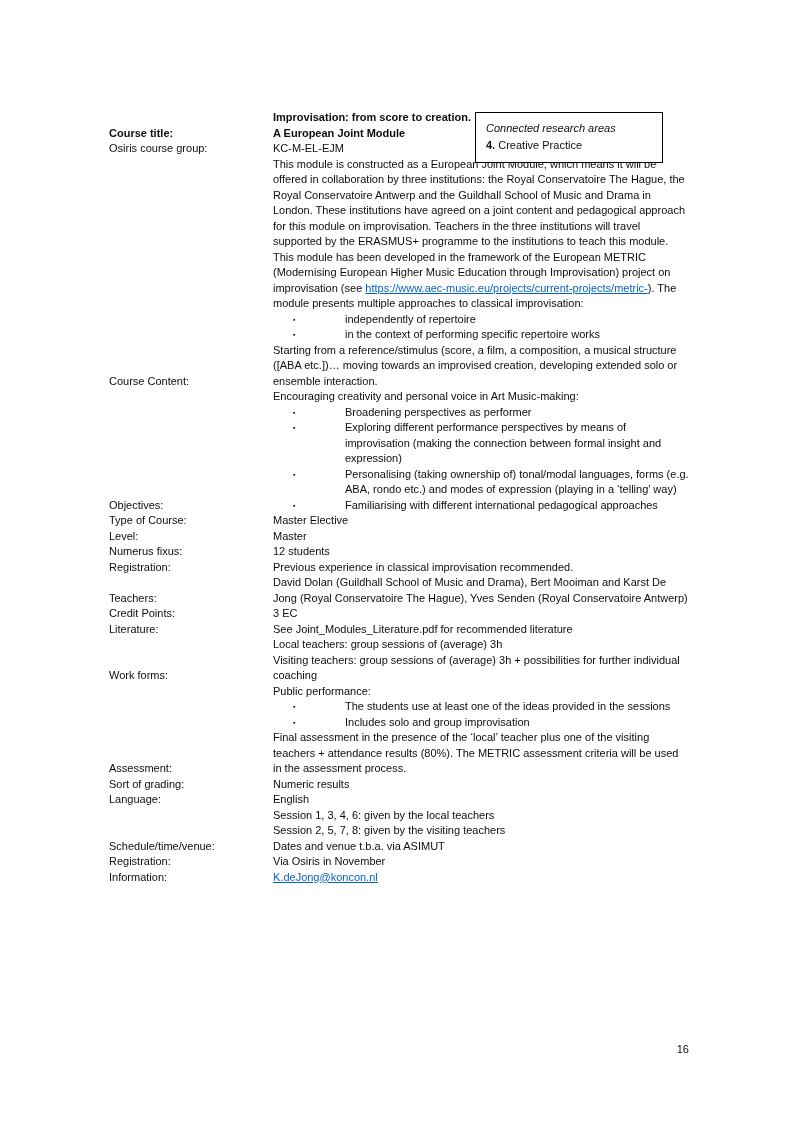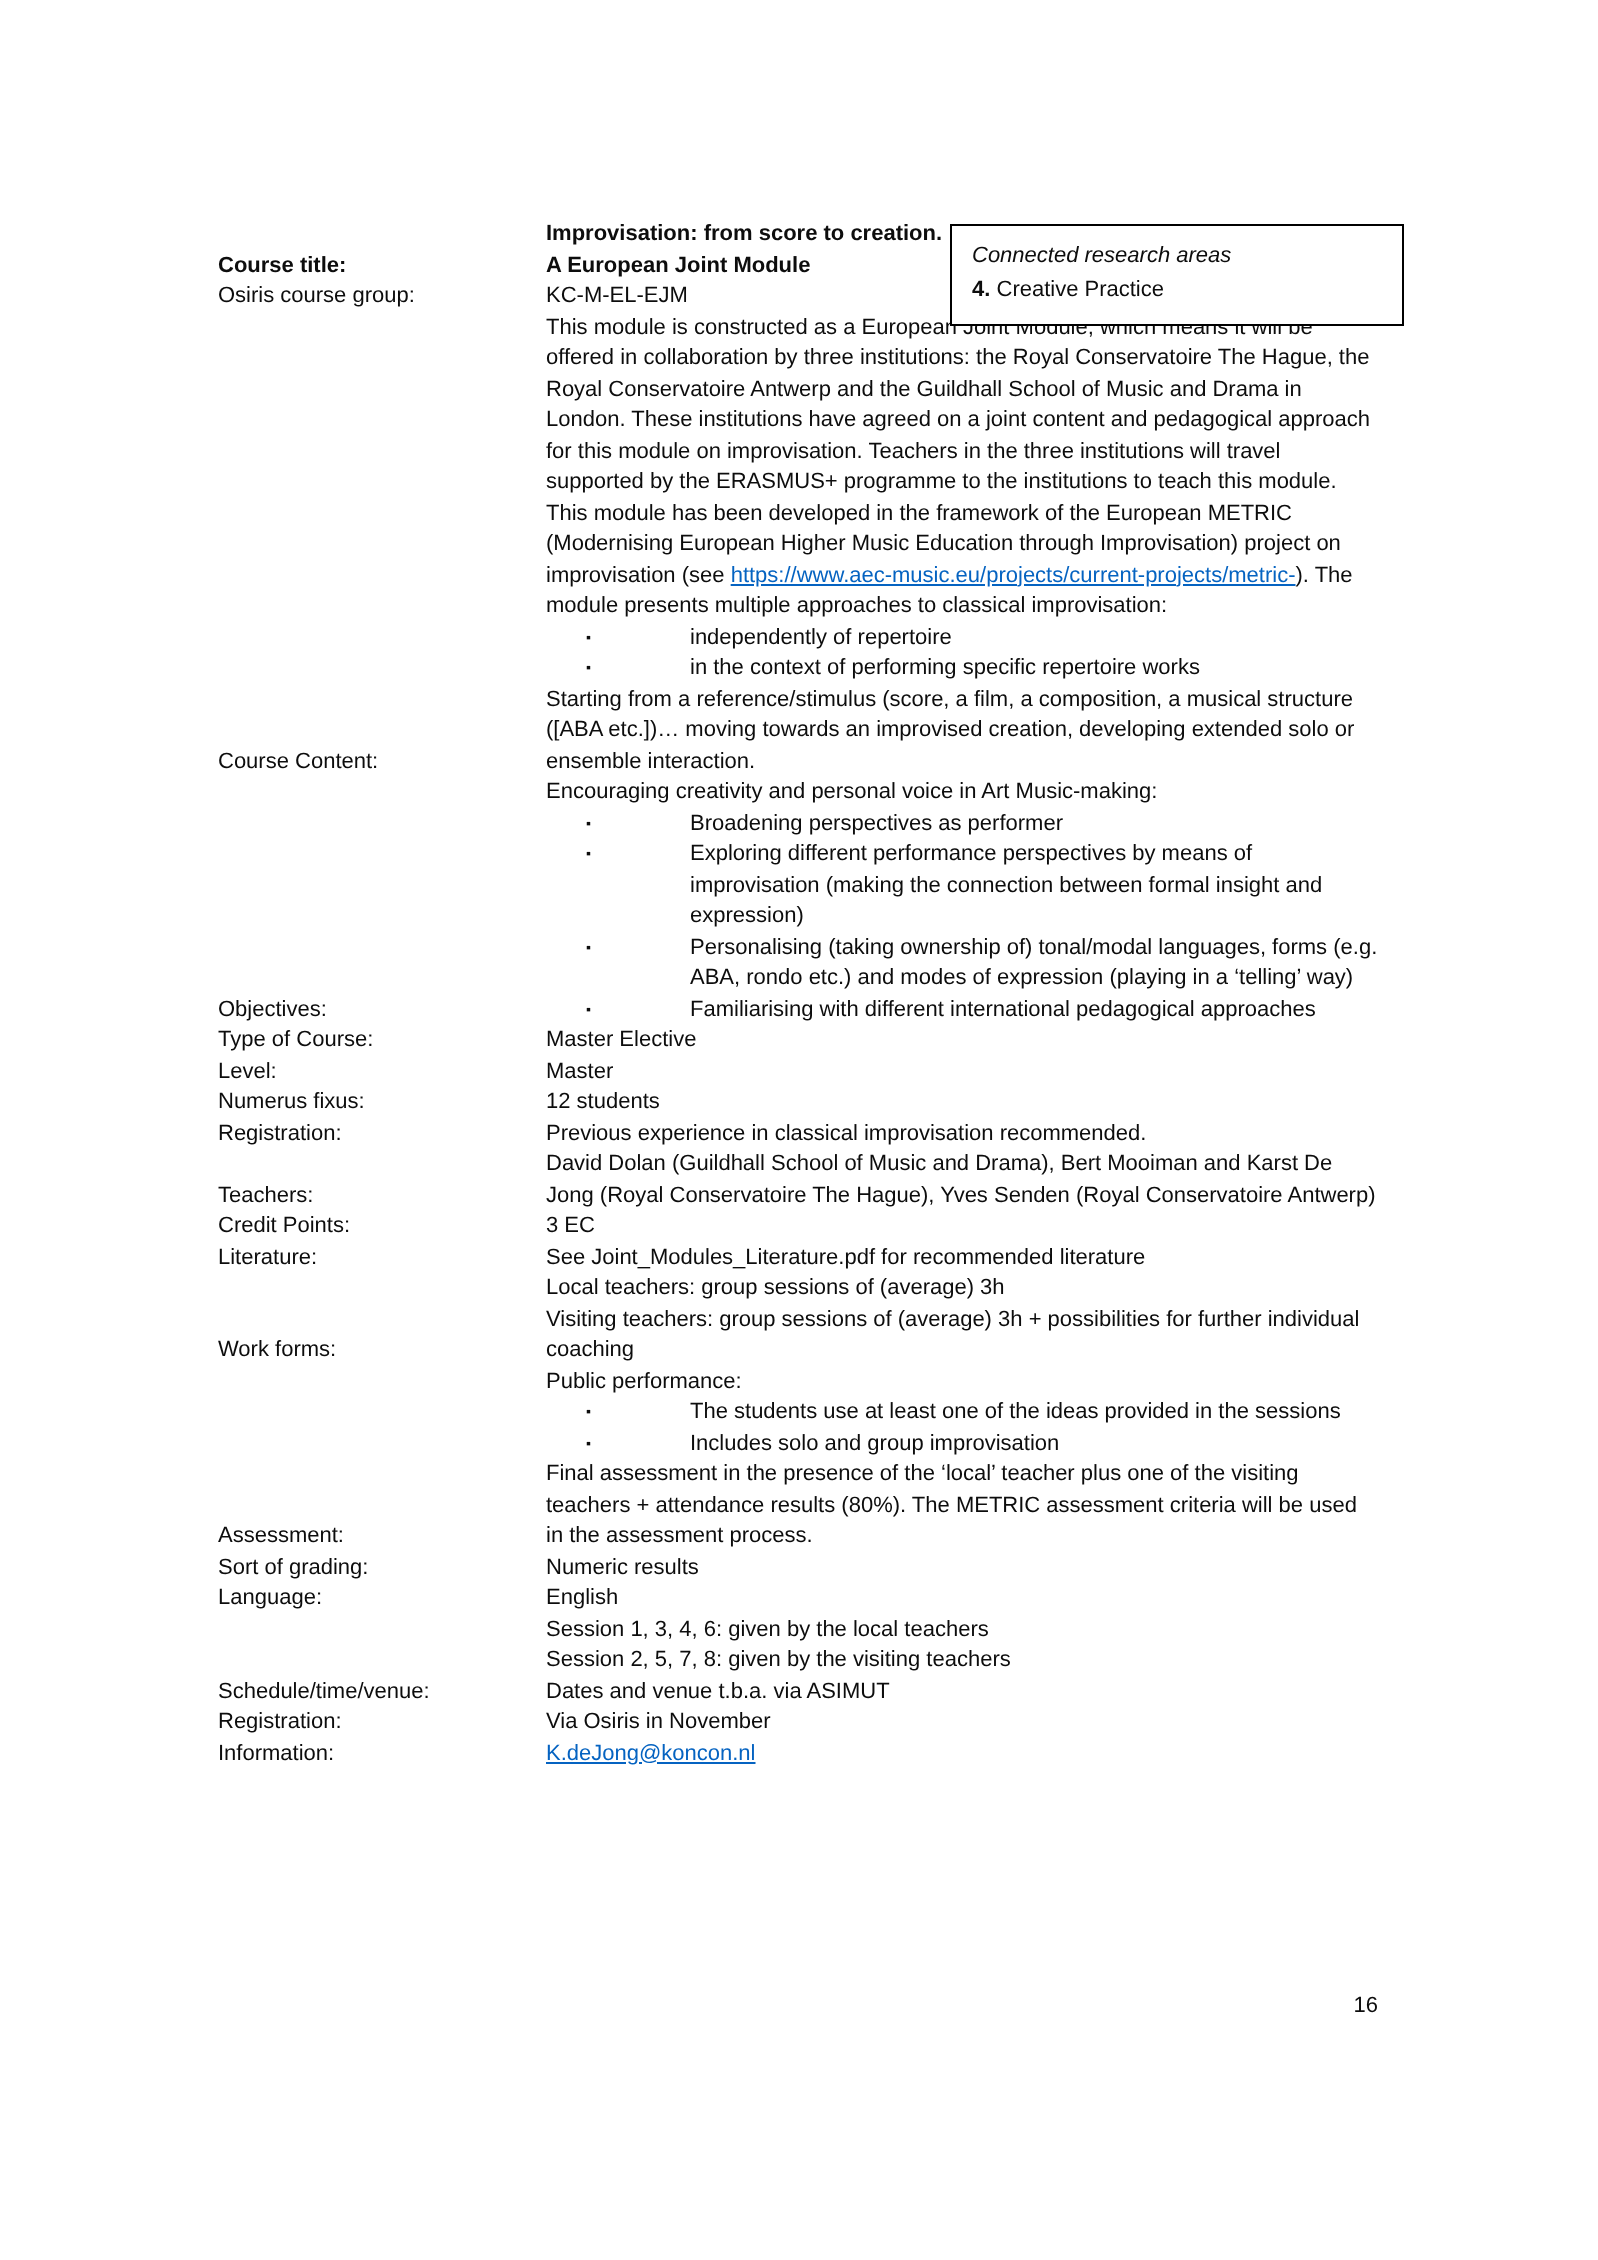--- a/index.html
+++ b/index.html
@@ -31,32 +31,32 @@
   a.link {
     color: #0563c1;
     text-decoration: underline;
     overflow-wrap: anywhere;
     cursor: pointer;
   }
   .research-box {
     position: absolute;
     left: 475px;
     top: 112px;
-    width: 227px;
+    width: 188px;
     min-height: 50px;
     border: 1px solid #000000;
     background: #ffffff;
     padding: 7px 10px 8px 10px;
     line-height: 17px;
   }
   .research-box .box-title { font-style: italic; }
   .page-number {
     position: absolute;
     right: 110px;
-    top: 996px;
+    top: 1042px;
   }
 </style>
 </head>
 <body>
 
 <div class="page">
 
   <div class="research-box">
     <div class="box-title">Connected research areas</div>
     <div class="box-item"><span class="bold">4.</span><span> Creative Practice</span></div>

